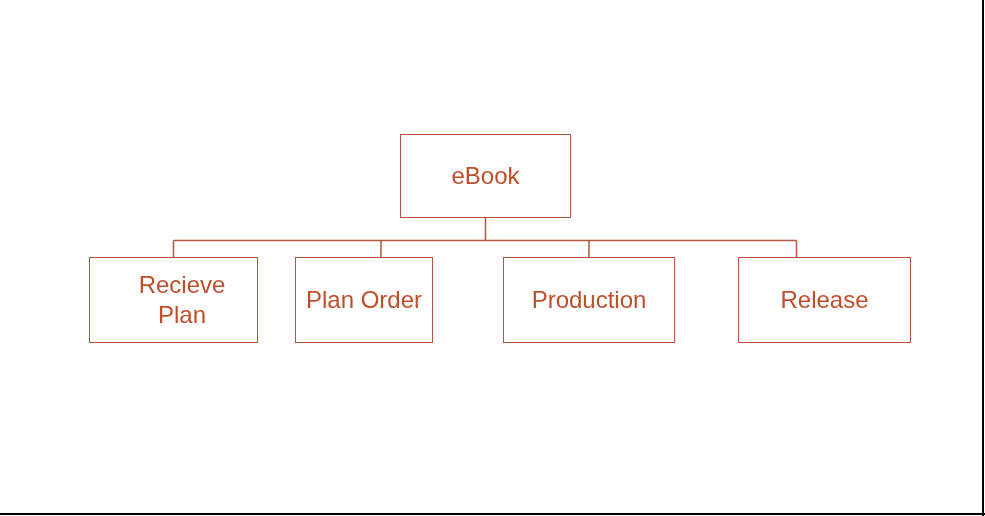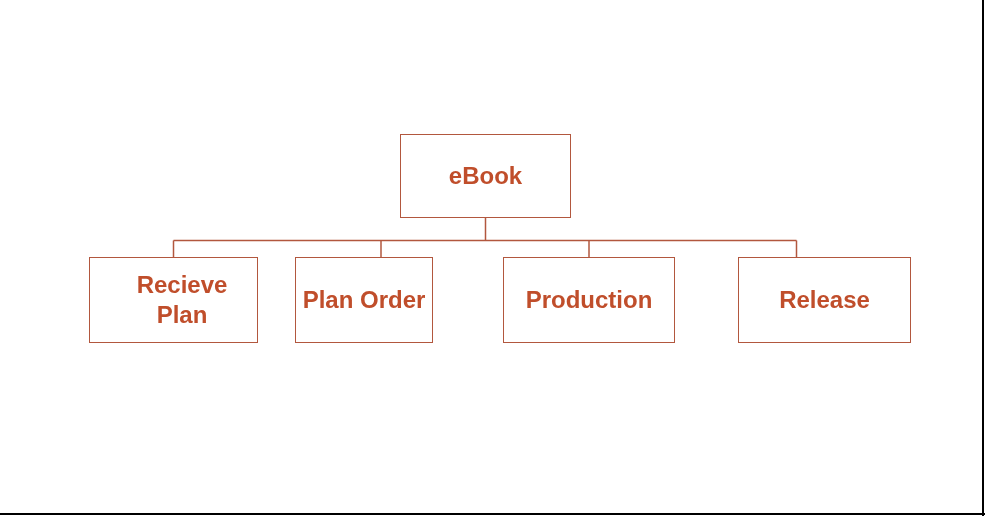--- a/index.html
+++ b/index.html
@@ -29,21 +29,21 @@
     flex-direction: column;
     align-items: center;
     justify-content: center;
     text-align: center;
     background: #ffffff;
     border: 1.5px solid var(--node-border, #b2573e);
     color: var(--node-text, #c04e2b);
     font-size: 24px;
     line-height: 1.25;
   }
-  .node .line { display: block; font-weight: bold; }
+  .node .line { display: block; }
   .node-root   { left: 400px; top: 134px; width: 171px; height: 84px; }
   .node-child1 { left:  89px; top: 257px; width: 169px; height: 86px; padding-left: 17px; }
   .node-child2 { left: 295px; top: 257px; width: 138px; height: 86px; }
   .node-child3 { left: 503px; top: 257px; width: 172px; height: 86px; }
   .node-child4 { left: 738px; top: 257px; width: 173px; height: 86px; }
   .frame-right-line {
     position: absolute;
     top: 0; right: 1px;
     width: 2px; height: 100%;
     background: var(--frame-line, #000000);

